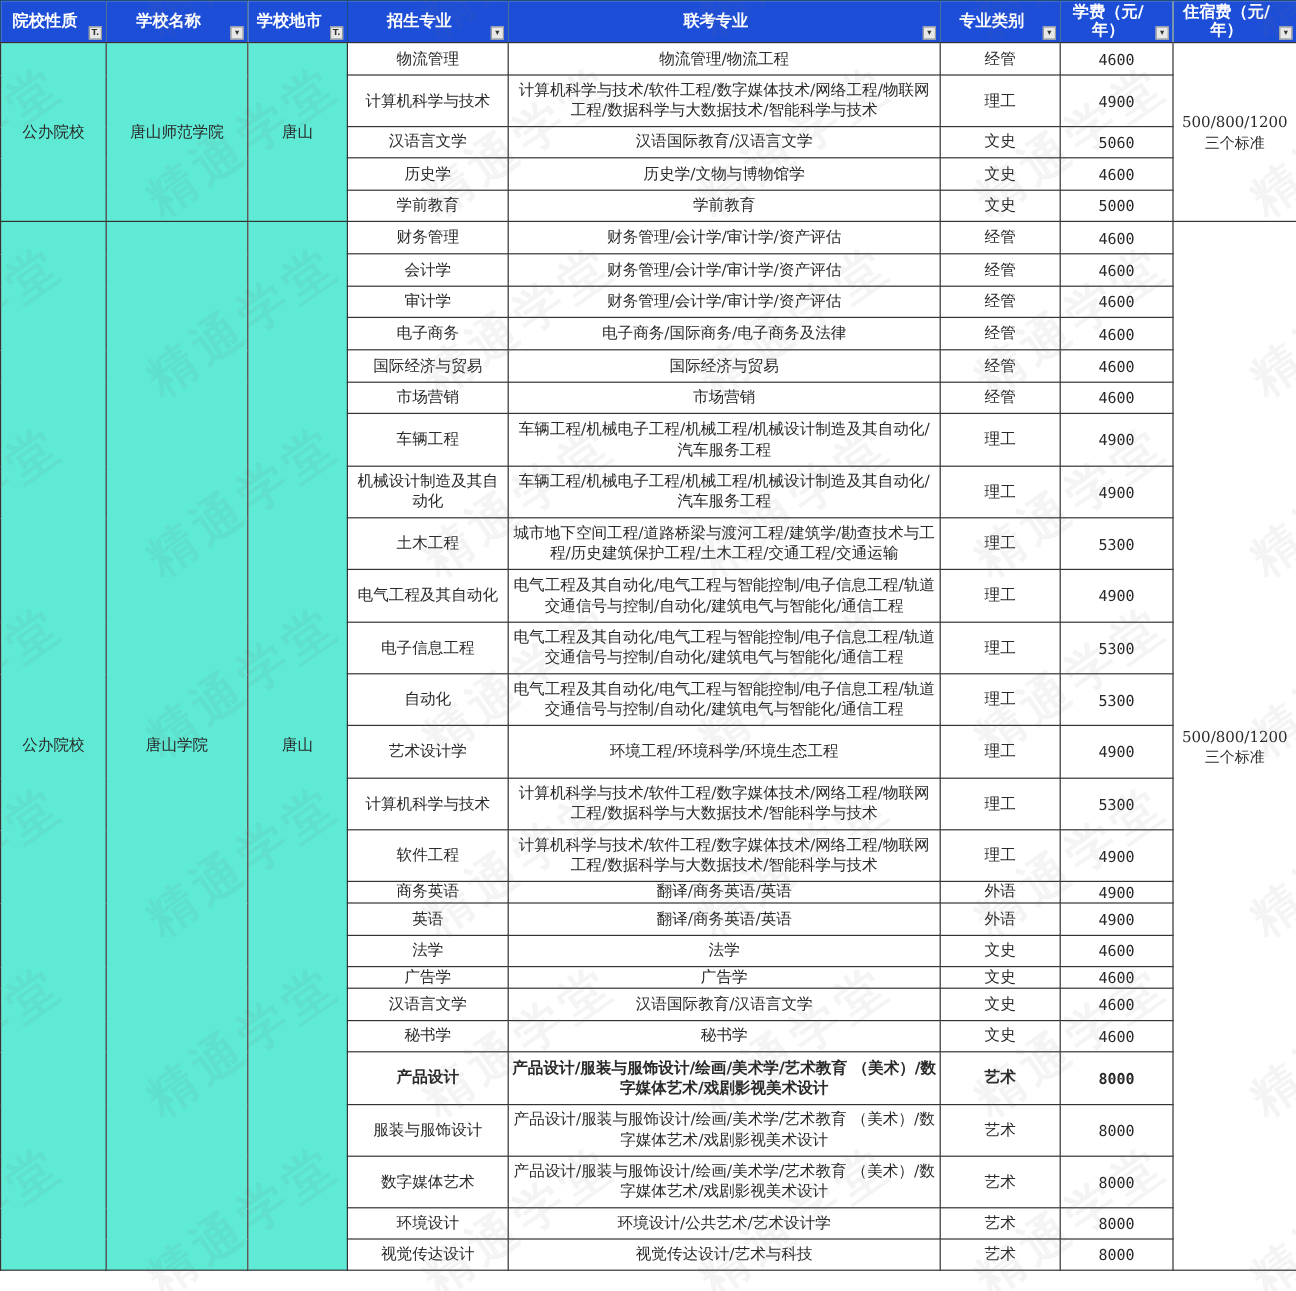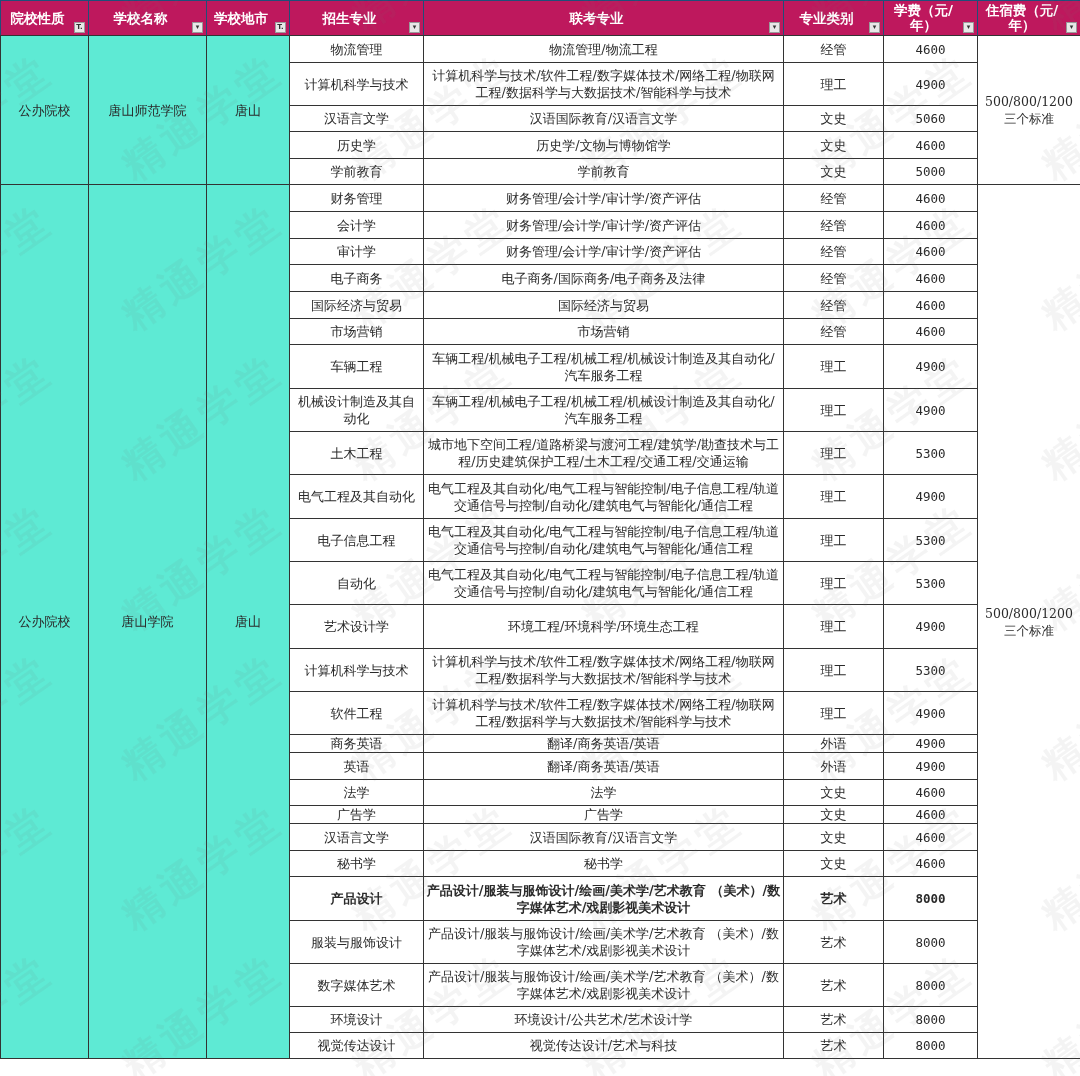--- a/index.html
+++ b/index.html
@@ -1,20 +1,20 @@
 <!DOCTYPE html>
 <html><head>
 <meta charset="utf-8">
 <style>
   html, body { margin:0; padding:0; background:#ffffff; }
   body { width:1080px; height:1076px; overflow:hidden; position:relative;
          font-family: "DejaVu Serif", "Liberation Serif", serif; color:#2a2a2a; }
   table { border-collapse:collapse; table-layout:fixed; width:1080px; position:absolute; left:0; top:0; }
   th, td { border:1px solid #333; text-align:center; vertical-align:middle; padding:0 2px; overflow:hidden; }
-  th { background:#be185d; color:#ffffff; font-weight:bold; font-size:13.5px; height:34px; position:relative; line-height:15px; border-color:#1f4e79; border-bottom:1px solid #333;margin-left:48px; }
+  th { background:#1d4ed8; color:#ffffff; font-weight:bold; font-size:13.5px; height:34px; position:relative; line-height:15px; border-color:#1f4e79; border-bottom:1px solid #333;margin-left:48px; }
   th .hlabel { display:block; padding-right:14px; }
   th .filter-btn { position:absolute; right:3px; bottom:2px; width:9px; height:9px; background:#e8e8e8; border:1px solid #9a9a9a; font-size:7px; line-height:9px; color:#333; text-align:center; font-family:"DejaVu Sans", sans-serif; cursor:pointer; }
   td { font-size:13px; line-height:17px; background:transparent; }
   td.peach { background:#5eead4; }
   td.num { font-family:"DejaVu Sans Mono", "Liberation Mono", monospace; font-size:12.5px; }
   td.dorm { font-size:12.5px; line-height:17px; }
   .watermark { position:absolute; left:0; top:0; width:1080px; height:1076px; pointer-events:none; overflow:hidden; z-index:2; }
   .wm { position:absolute; font-size:40px; color:rgba(120,120,120,0.08); transform:rotate(-35deg); white-space:nowrap; font-family:"DejaVu Sans", sans-serif; font-weight:bold; letter-spacing:6px; }
 </style>
 </head>

